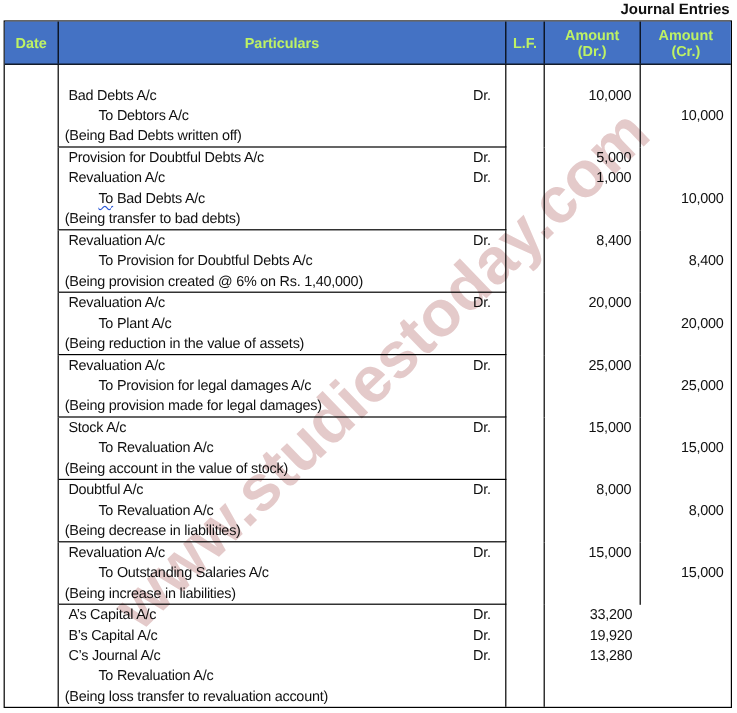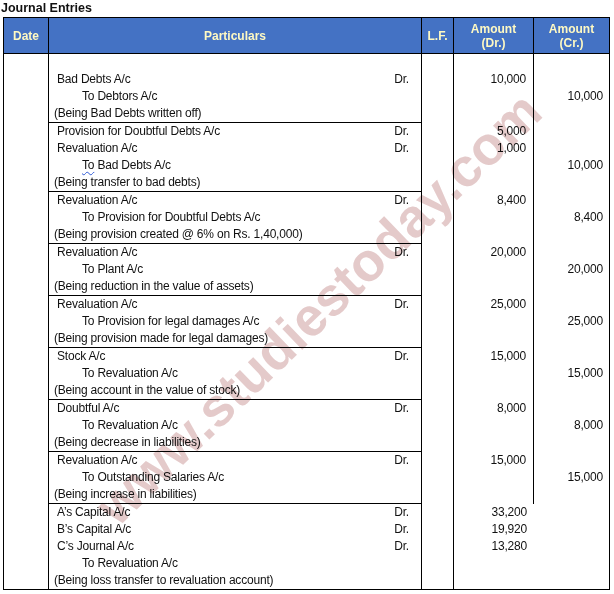--- a/index.html
+++ b/index.html
@@ -2,36 +2,36 @@
 <html><head>
 <meta charset="utf-8">
 <style>
   html, body { margin:0; padding:0; }
   body {
     width:614px; height:594px; background:#ffffff; position:relative;
     font-family:"Liberation Sans", sans-serif; color:#111111; overflow:hidden;
   }
   .page { position:absolute; inset:0; }
   .doc-title {
-    position:absolute; top:0; left:1px; width:607px; text-align:left;
+    position:absolute; top:0; left:1px; width:607px; text-align:right;
     font-weight:bold; font-size:12.5px; line-height:16px;
   }
   .jtable {
     position:absolute; top:17px; left:3px; width:607px;
     border:1.5px solid #000; box-sizing:border-box;
   }
   .grid-row {
     display:grid; grid-template-columns:45px 373px 32px 80px 1fr;
   }
   .cell { border-right:1px solid #000; box-sizing:border-box; min-width:0; }
   .grid-row .cell:last-child { border-right:none; }
   .header-row { background:#4472C4; border-bottom:1px solid #000; height:35px; }
   .header-row .cell {
     display:flex; flex-direction:column; align-items:center; justify-content:center;
-    font-weight:bold; font-size:12px; line-height:14px; color:#fef9c3;
+    font-weight:bold; font-size:12px; line-height:14px; color:#bef264;
   }
   .entry-row .part-col { border-bottom:1px solid #000; }
   .entry-row:last-child .part-col { border-bottom:none; }
   .pline, .aline {
     height:17px; line-height:17px; font-size:12px; letter-spacing:-0.2px;
     white-space:nowrap;
   }
   .pline.acct { display:flex; justify-content:space-between; padding:0 12px 0 8px; }
   .pline.credit { padding-left:33px; }
   .pline.narr { padding-left:5px; }

